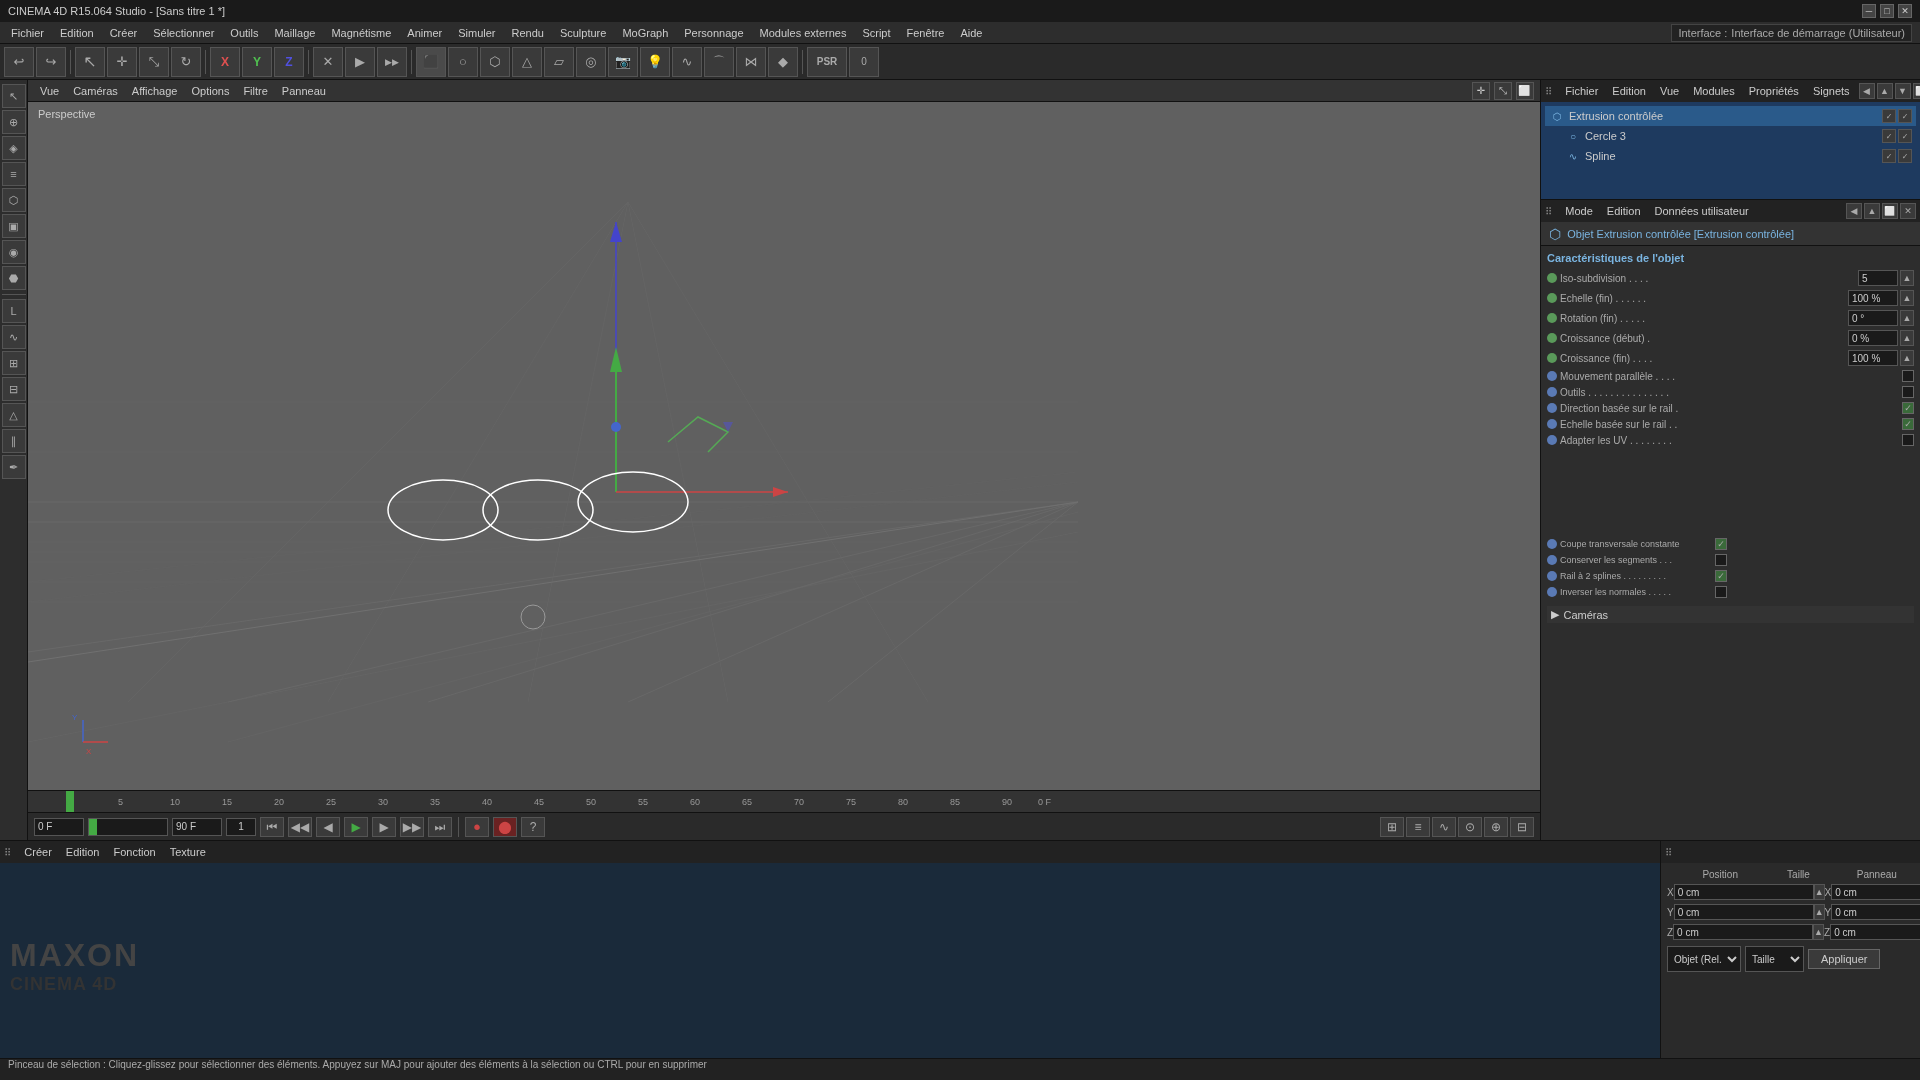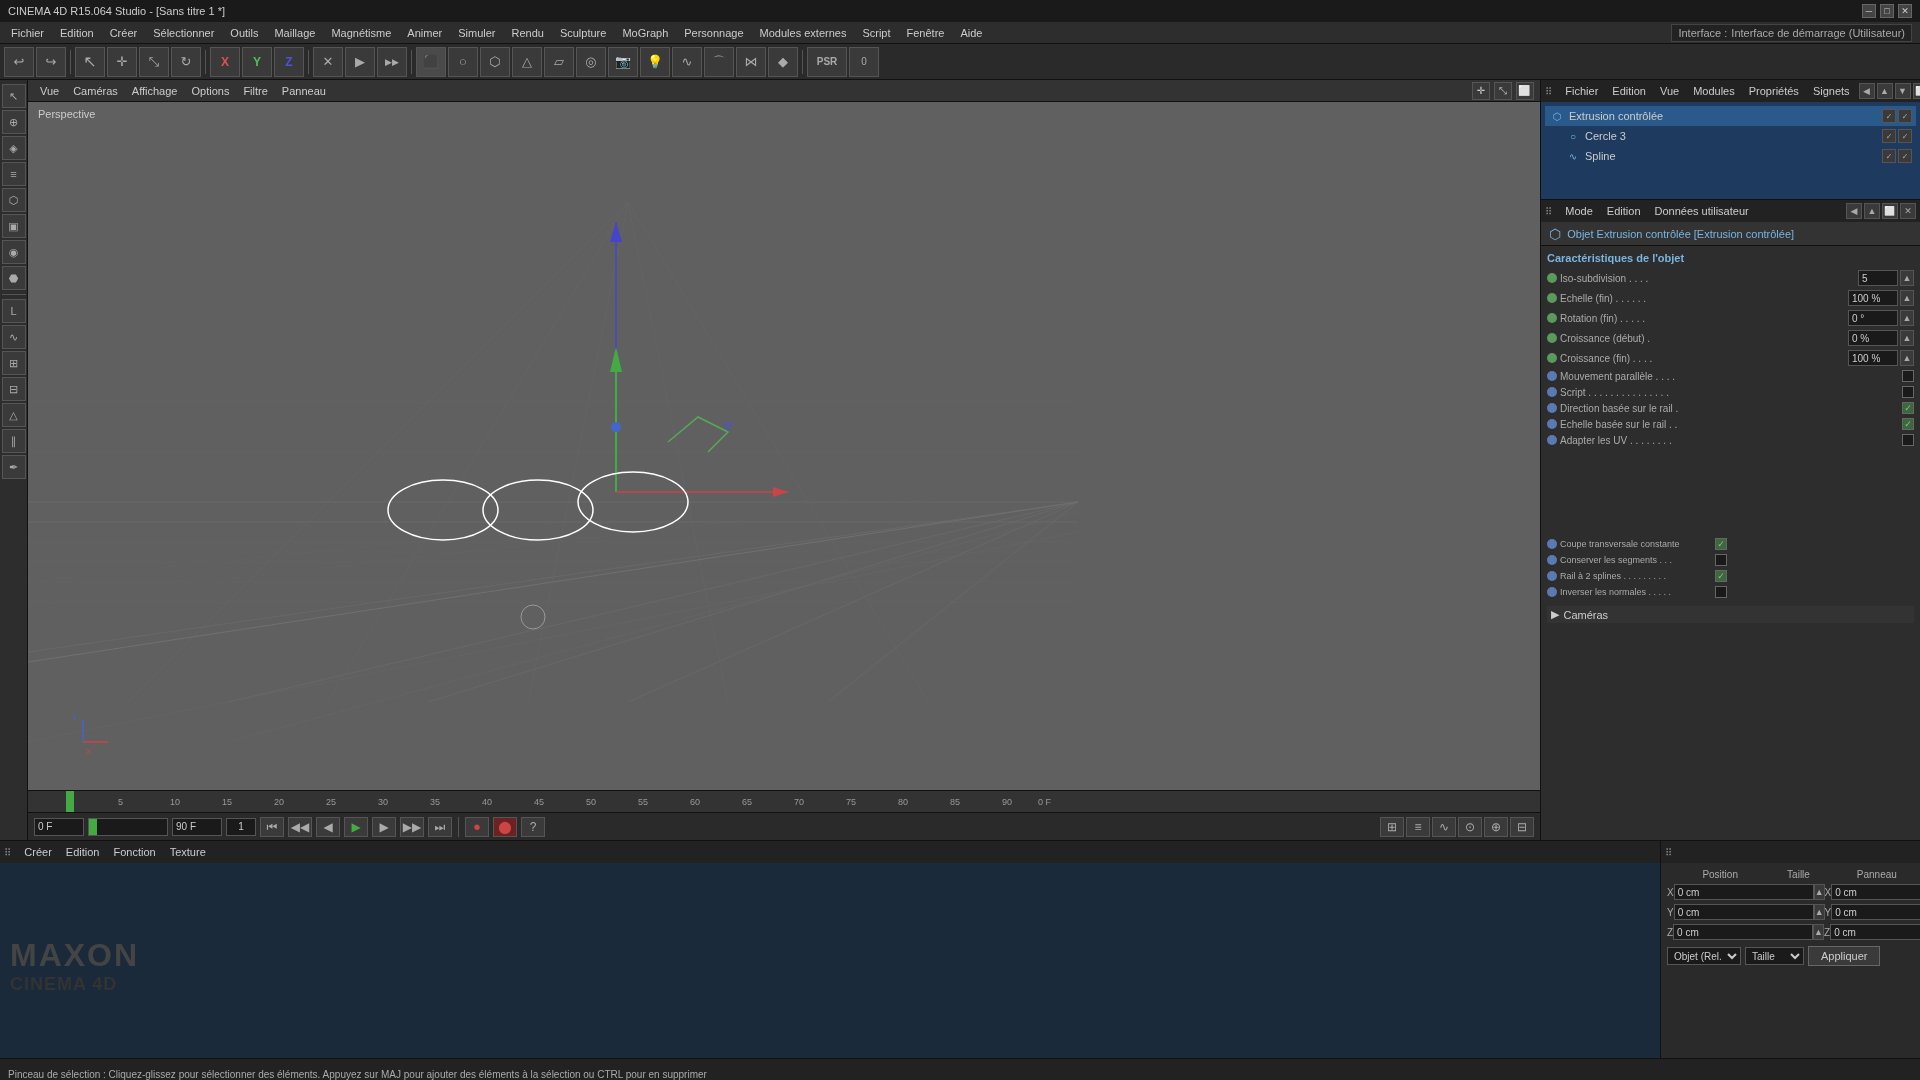--- a/index.html
+++ b/index.html
@@ -452,21 +452,21 @@
       font-size: 9px;
       display: flex; align-items: center; justify-content: center;
       cursor: pointer;
     }
 
     
     #status-bar {
       height: 22px;
       background: #222;
       display: flex;
-      align-items: flex-end;
+      align-items: flex-start;
       padding: 0 8px;
       color: #aaa;
       font-size: 10px;
       border-top: 1px solid #111;
       position: fixed;
       bottom: 0;
       left: 0;
       right: 0;
     }
 
@@ -475,21 +475,21 @@
       padding: 3px 12px;
       background: #3a3a3a;
       border: 1px solid #666;
       color: #ccc;
       font-size: 11px;
       cursor: pointer;
     }
 
     
     .prop-select {
-      height: 18px;
+      height: 26px;
       background: #1a1a1a;
       border: 1px solid #555;
       color: #ccc;
       font-size: 10px;
       padding: 0 2px;
     }
 
     
     #top-right-icons {
       display: flex;
@@ -871,21 +871,21 @@
             </div>
 
             <div class="prop-row">
               <span class="prop-dot prop-dot-blue"></span>
               <span class="prop-label">Mouvement parallèle . . . .</span>
               <div class="prop-checkbox"></div>
             </div>
 
             <div class="prop-row">
               <span class="prop-dot prop-dot-blue"></span>
-              <span class="prop-label">Script . . . . . . . . . . . . . . .</span>
+              <span class="prop-label">Outils . . . . . . . . . . . . . . .</span>
               <div class="prop-checkbox"></div>
             </div>
 
             <div class="prop-row">
               <span class="prop-dot prop-dot-blue"></span>
               <span class="prop-label">Direction basée sur le rail .</span>
               <div class="prop-checkbox" style="background:#3a6a3a;color:#aaa;font-size:9px;">✓</div>
             </div>
 
             <div class="prop-row">

